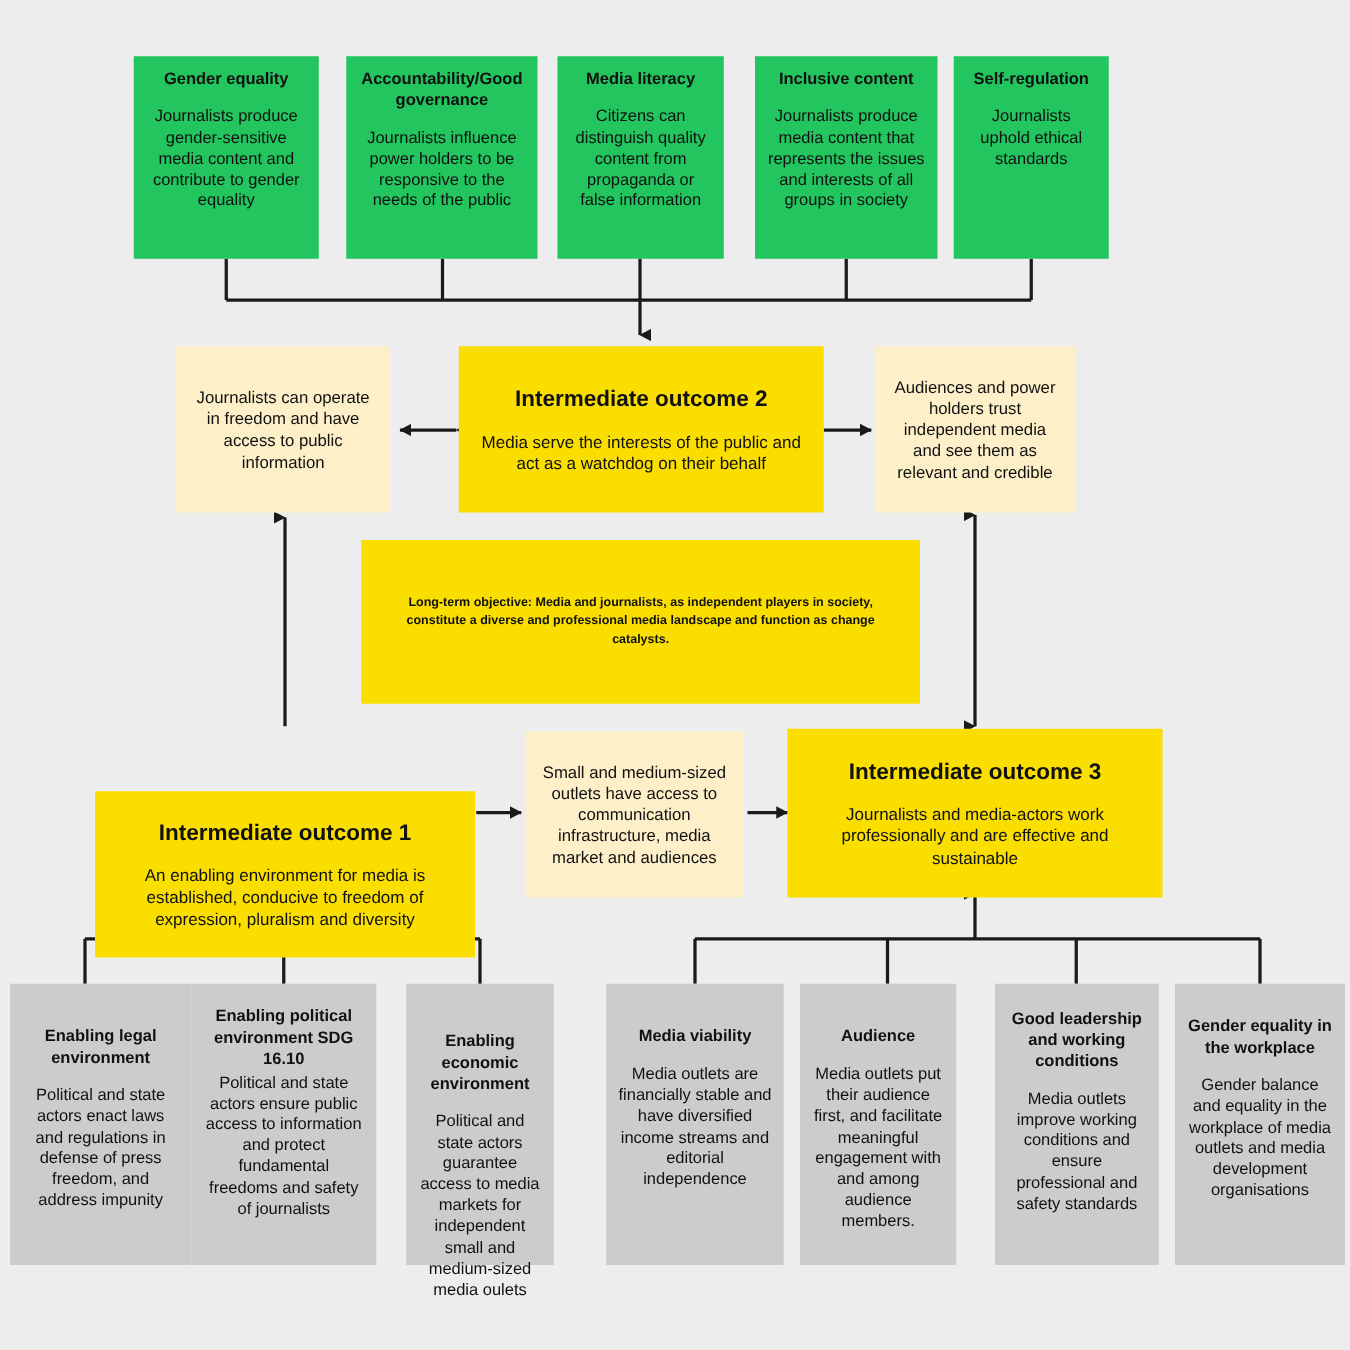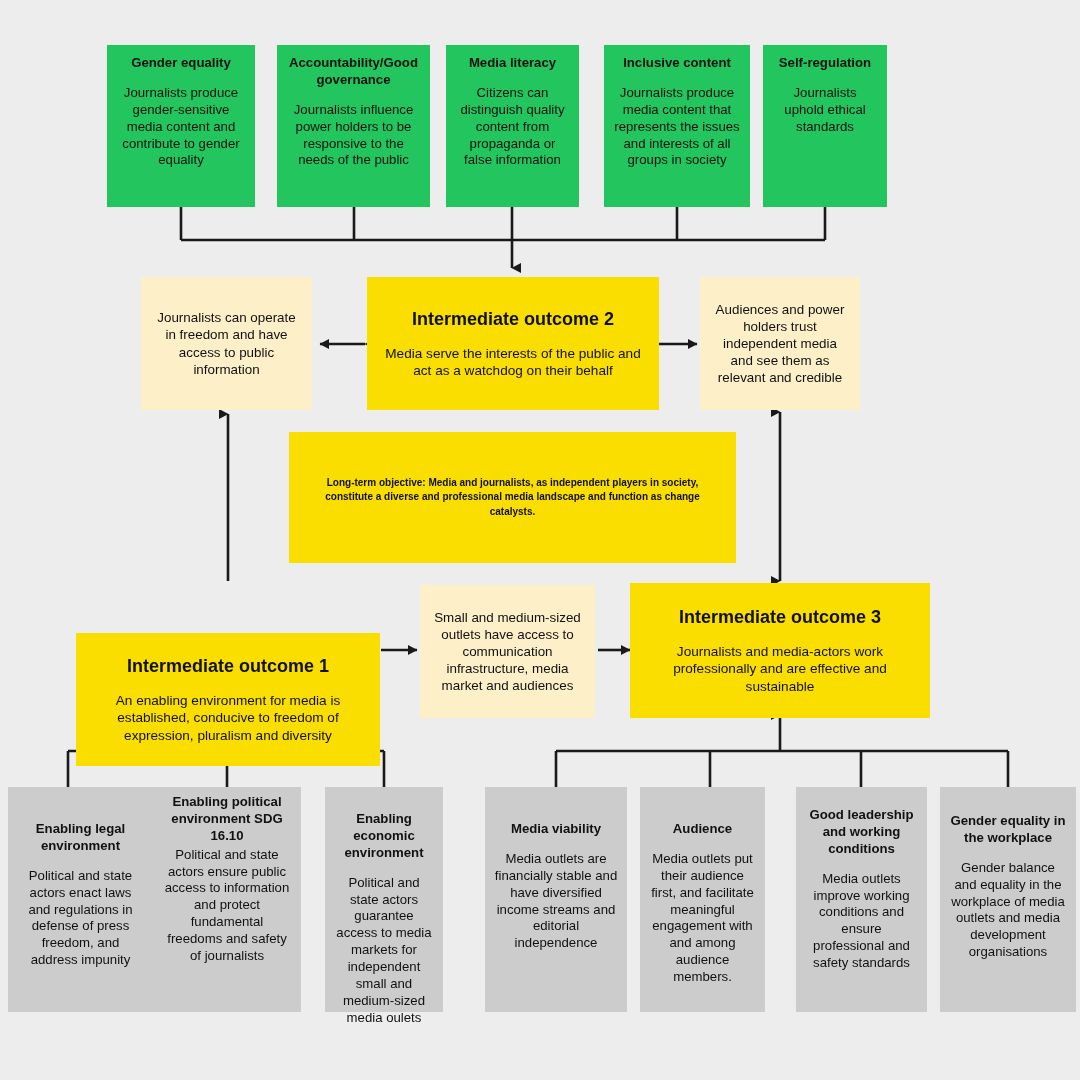--- a/index.html
+++ b/index.html
@@ -202,26 +202,26 @@
   <div class="box outcome" style="left:630px; top:583px; width:300px; height:135px;">
     <span class="box-title">Intermediate outcome 3</span>
     <span class="box-body">Journalists and media-actors work professionally and are effective and sustainable</span>
   </div>
 
   <div class="box foundation" style="left:8px; top:787px; width:145px; height:225px;">
     <span class="box-title">Enabling legal environment</span>
     <span class="box-body">Political and state actors enact laws and regulations in defense of press freedom, and address impunity</span>
   </div>
 
-  <div class="box foundation tight" style="left:153px; top:787px; width:148px; height:225px; padding-top:7px;">
+  <div class="box foundation tight" style="left:153px; top:787px; width:148px; height:225px; padding-top:18px;">
     <span class="box-title">Enabling political environment SDG 16.10</span>
     <span class="box-body">Political and state actors ensure public access to information and protect fundamental freedoms and safety of journalists</span>
   </div>
 
-  <div class="box foundation" style="left:325px; top:787px; width:118px; height:225px; padding-top:24px;">
+  <div class="box foundation" style="left:325px; top:787px; width:118px; height:225px; padding-top:38px;">
     <span class="box-title">Enabling economic environment</span>
     <span class="box-body">Political and state actors guarantee access to media markets for independent small and medium-sized media oulets</span>
   </div>
 
   <div class="box foundation" style="left:485px; top:787px; width:142px; height:225px;">
     <span class="box-title">Media viability</span>
     <span class="box-body">Media outlets are financially stable and have diversified income streams and editorial independence</span>
   </div>
 
   <div class="box foundation" style="left:640px; top:787px; width:125px; height:225px;">

